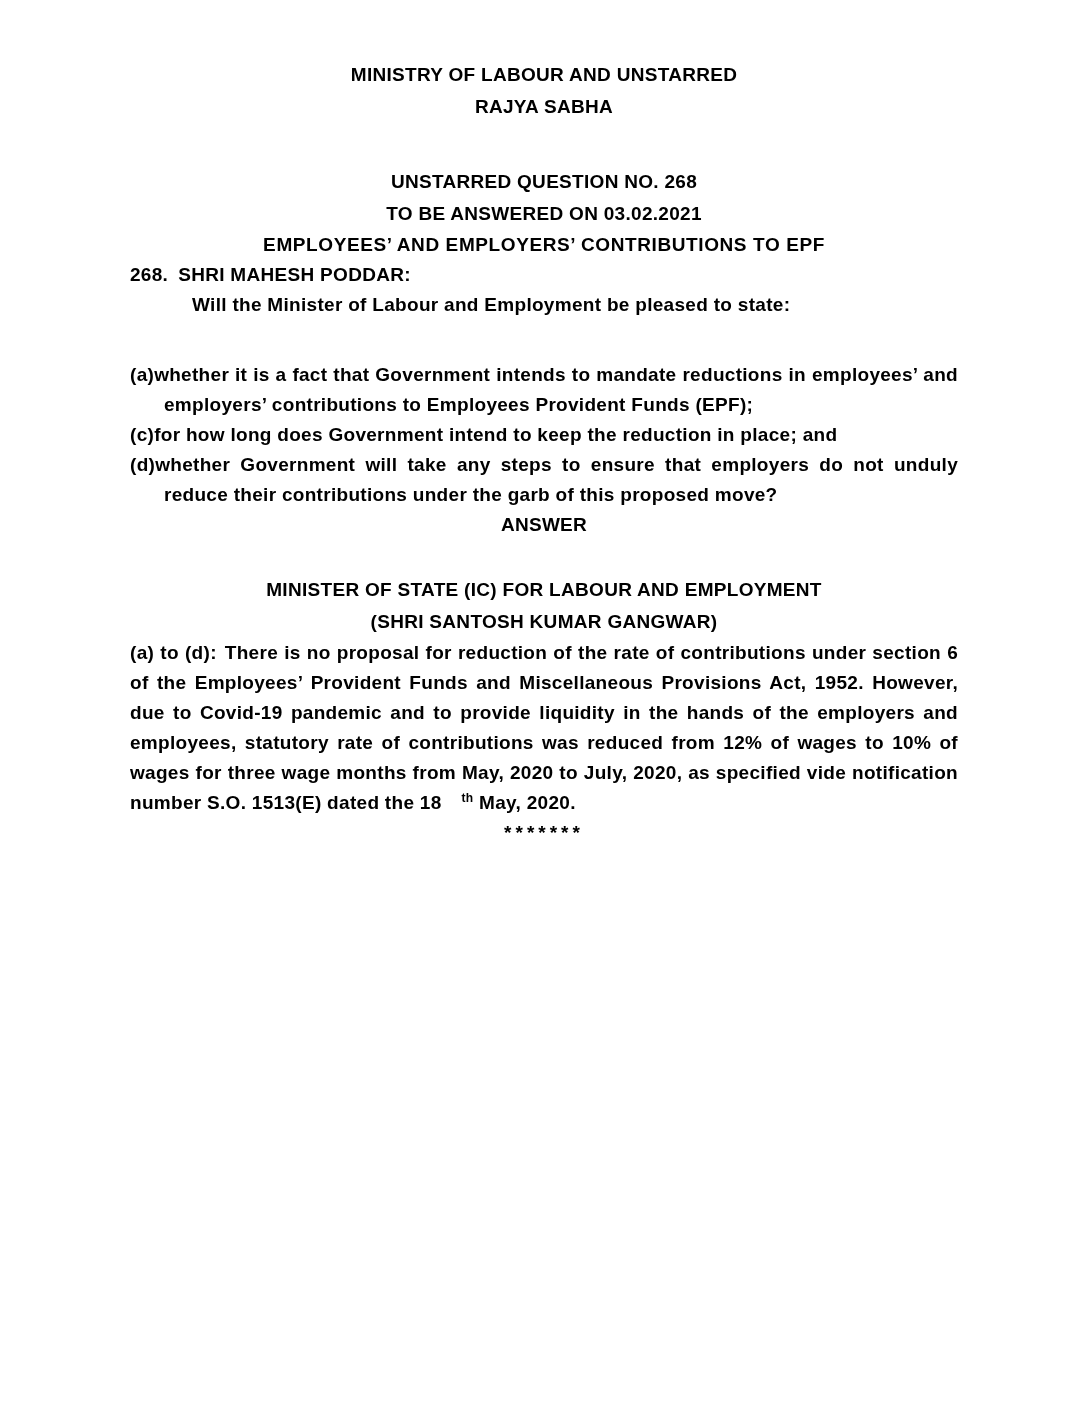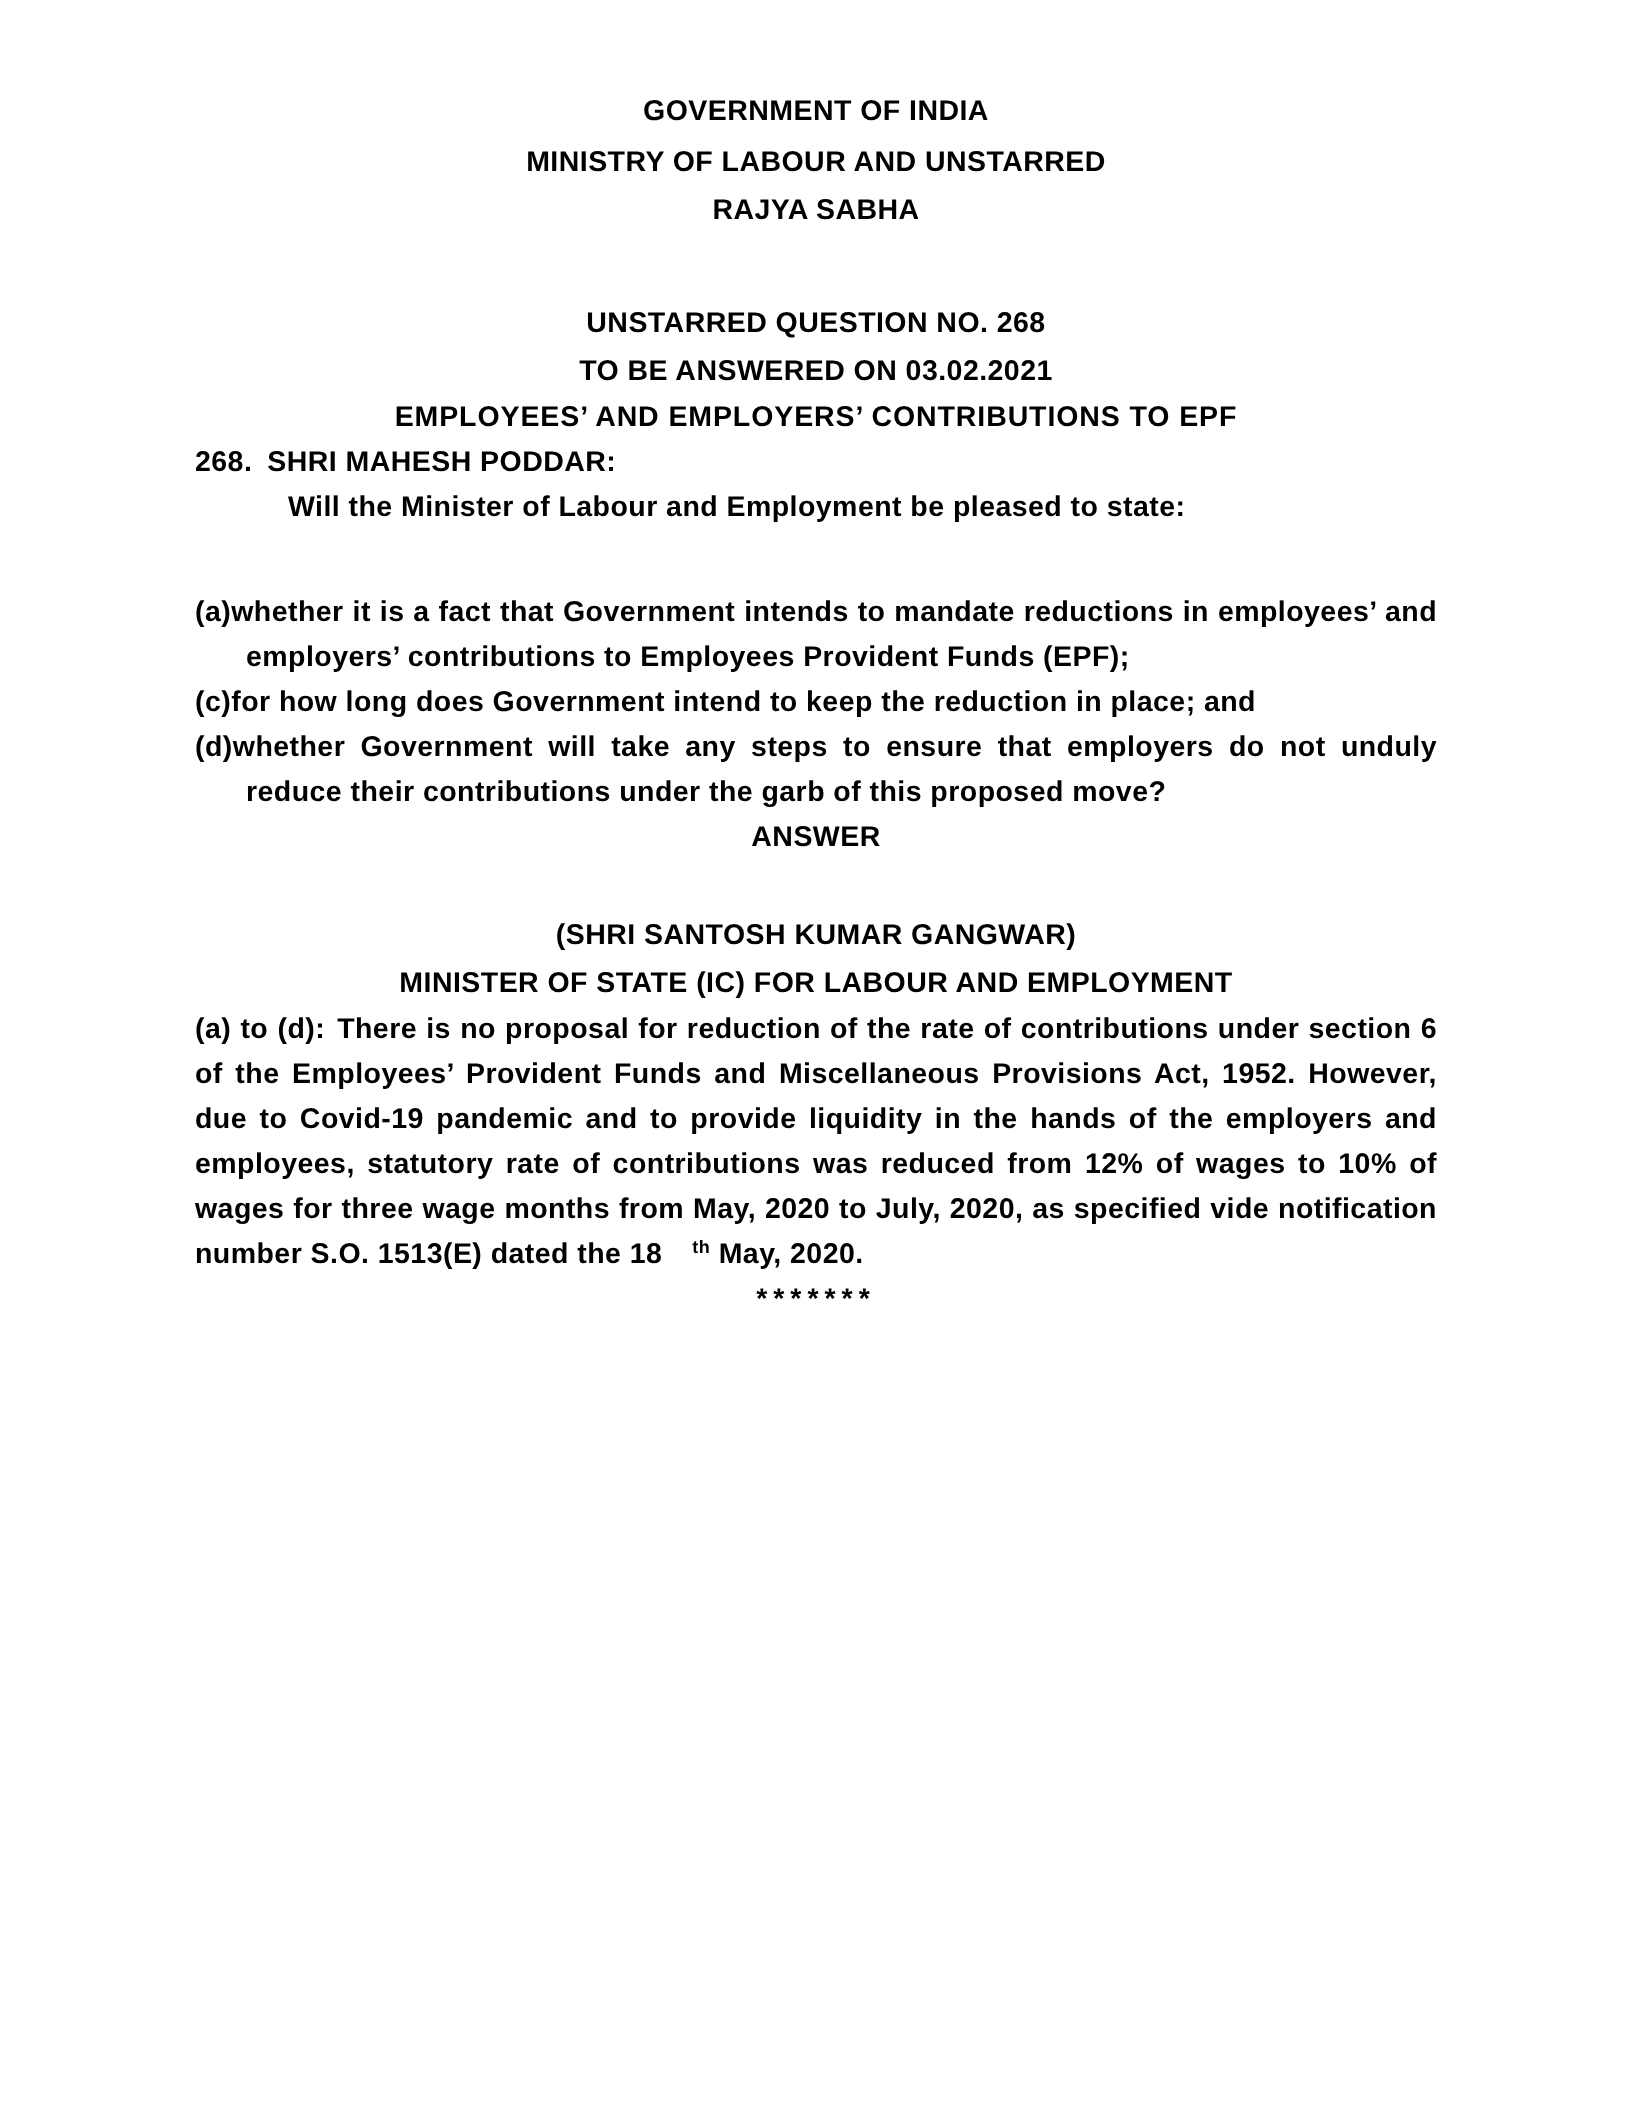--- a/index.html
+++ b/index.html
@@ -63,21 +63,20 @@
     margin-top: 2px;
     letter-spacing: 4px;
   }
 </style>
 </head>
 <body>
 
 <div class="page">
 
   <div class="header-block center">
-    <h1>GOVERNMENT OF INDIA</h1>
     <h2>MINISTRY OF LABOUR AND UNSTARRED</h2>
   </div>
 
   <p class="center house-line">RAJYA SABHA</p>
 
   <div class="qno-block center">
     <p>UNSTARRED QUESTION NO. 268</p>
     <p>TO BE ANSWERED ON 03.02.2021</p>
   </div>
 
@@ -89,21 +88,21 @@
 
   <div class="parts-block">
     <p class="qpart"><span>(a)</span><span>whether it is a fact that Government intends to mandate reductions in employees’ and employers’ contributions to Employees Provident Funds (EPF);</span></p>
     <p class="qpart"><span>(c)</span><span>for how long does Government intend to keep the reduction in place; and</span></p>
     <p class="qpart"><span>(d)</span><span>whether Government will take any steps to ensure that employers do not unduly reduce their contributions under the garb of this proposed move?</span></p>
   </div>
 
   <p class="center answer-heading">ANSWER</p>
 
   <div class="minister-block center">
+    <p>MINISTER OF STATE (IC) FOR LABOUR AND EMPLOYMENT</p>
     <p>(SHRI SANTOSH KUMAR GANGWAR)</p>
-    <p>MINISTER OF STATE (IC) FOR LABOUR AND EMPLOYMENT</p>
   </div>
 
   <p class="reply-par"><span class="reply-prefix">(a) to (d):</span><span>There is no proposal for reduction of the rate of contributions under section 6 of the Employees’ Provident Funds and Miscellaneous Provisions Act, 1952. However, due to Covid-19 pandemic and to provide liquidity in the hands of the employers and employees, statutory rate of contributions was reduced from 12% of wages to 10% of wages for three wage months from May, 2020 to July, 2020, as specified vide notification number S.O. 1513(E) dated the 18</span><sup>th</sup><span> May, 2020.</span></p>
 
   <p class="center stars-line">*******</p>
 
 </div>
 
 </body></html>

